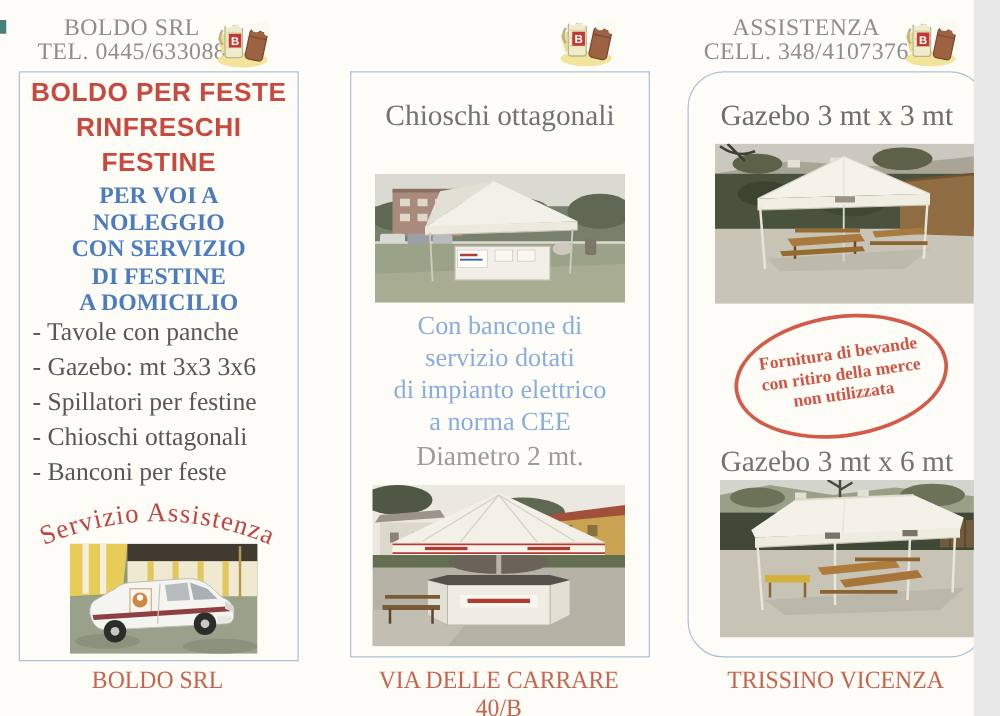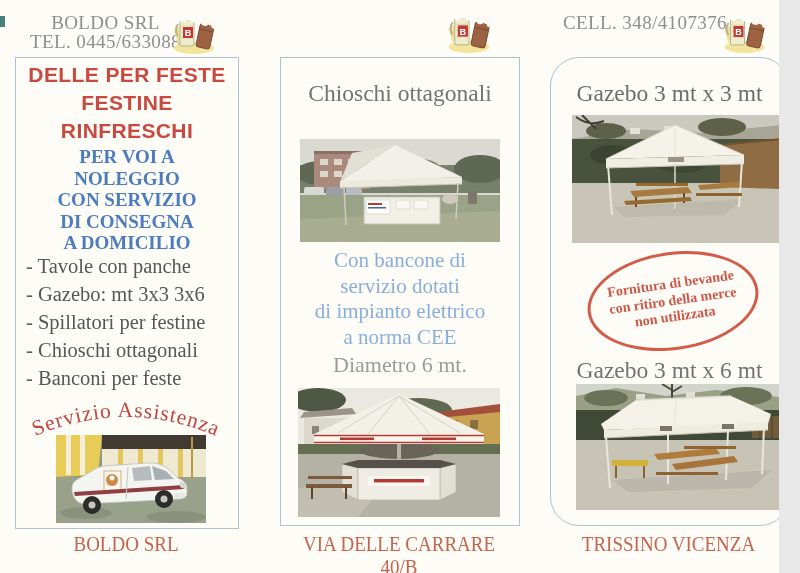--- a/index.html
+++ b/index.html
@@ -32,20 +32,21 @@
 <div class="sheet">
 
   <div class="abs" style="left:0;top:16px;width:5px;height:11px;background:#45837a;"></div>
 
   <div class="abs hdr" style="left:28px;top:13px;width:155px;">
     <div>BOLDO SRL</div>
     <div>TEL. 0445/633088</div>
   </div>
 
   <div class="abs hdr" style="left:560px;top:13px;width:170px;">
+    <div>ASSISTENZA</div>
     <div>CELL. 348/4107376</div>
   </div>
 
   <div class="abs photo" style="left:172px;top:10px;width:44px;height:45px;">
     <svg width="44" height="45" viewBox="0 0 44 45">
       <ellipse cx="22" cy="38" rx="20" ry="6" fill="#f3e49b"></ellipse>
       <path d="M6 34 L2 20 Q8 14 14 20 Z" fill="#efe08e"></path>
       <rect x="8" y="10" width="14" height="26" rx="2" fill="#efeccc" stroke="#b9b391" stroke-width="1"></rect>
       <path d="M8 16 h14 M8 22 h14 M8 28 h14" stroke="#ddd8b2" stroke-width="1.2" fill="none"></path>
       <path d="M6 14 Q2 20 6 26" stroke="#b9b391" stroke-width="2" fill="none"></path>
@@ -101,29 +102,29 @@
         <path d="M26 20 h14" stroke="#7a4a30" stroke-width="1"></path>
         <circle cx="30" cy="12" r="4" fill="#fbfaf2"></circle>
           <circle cx="36" cy="10" r="4.5" fill="#fbfaf2"></circle>
           <circle cx="40" cy="14" r="3" fill="#fbfaf2"></circle>
       </g>
     </svg>
   </div>
 
   <div class="panel" style="left:15px;top:57px;width:222px;height:470px;">
     <div class="abs red-title" style="top:3px;">
-      <div>DELLE PER FESTE</div>
+      <div>BOLDO PER FESTE</div>
+      <div>RINFRESCHI</div>
       <div>FESTINE</div>
-      <div>RINFRESCHI</div>
     </div>
     <div class="abs blue-sub" style="top:88px;">
       <div>PER VOI A</div>
       <div>NOLEGGIO</div>
       <div>CON SERVIZIO</div>
-      <div>DI CONSEGNA</div>
+      <div>DI FESTINE</div>
       <div>A DOMICILIO</div>
     </div>
     <div class="abs item-list" style="top:194px;left:0;width:212px;">
       <div>- Tavole con panche</div>
       <div>- Gazebo: mt 3x3 3x6</div>
       <div>- Spillatori per festine</div>
       <div>- Chioschi ottagonali</div>
       <div>- Banconi per feste</div>
     </div>
     <div class="abs" style="top:336px;left:3px;">
@@ -207,21 +208,21 @@
         <ellipse cx="150" cy="60" rx="8" ry="5" fill="#cfcabd"></ellipse>
         <rect x="168" y="52" width="9" height="13" rx="2" fill="#7d776a"></rect>
       </svg>
     </div>
     <div class="abs lblue" style="top:190px;">
       <div>Con bancone di</div>
       <div>servizio dotati</div>
       <div>di impianto elettrico</div>
       <div>a norma CEE</div>
     </div>
-    <div class="abs note" style="top:294px;">Diametro 6 mt.</div>
+    <div class="abs note" style="top:294px;">Diametro 2 mt.</div>
 
     <div class="photo" style="left:17px;top:330px;width:202px;height:129px;">
       <svg width="202" height="129" viewBox="0 0 202 129">
         <rect width="202" height="129" fill="#eae8e0"></rect>
         <ellipse cx="20" cy="12" rx="28" ry="12" fill="#4f5844"></ellipse>
         <ellipse cx="120" cy="22" rx="34" ry="12" fill="#5f6850"></ellipse>
         <rect x="6" y="30" width="48" height="28" fill="#dcd9cc"></rect>
         <polygon points="2,30 58,26 54,20 6,24" fill="#9c9488"></polygon>
         <rect x="14" y="38" width="7" height="8" fill="#8a8478"></rect>
           <rect x="32" y="38" width="7" height="8" fill="#8a8478"></rect>

